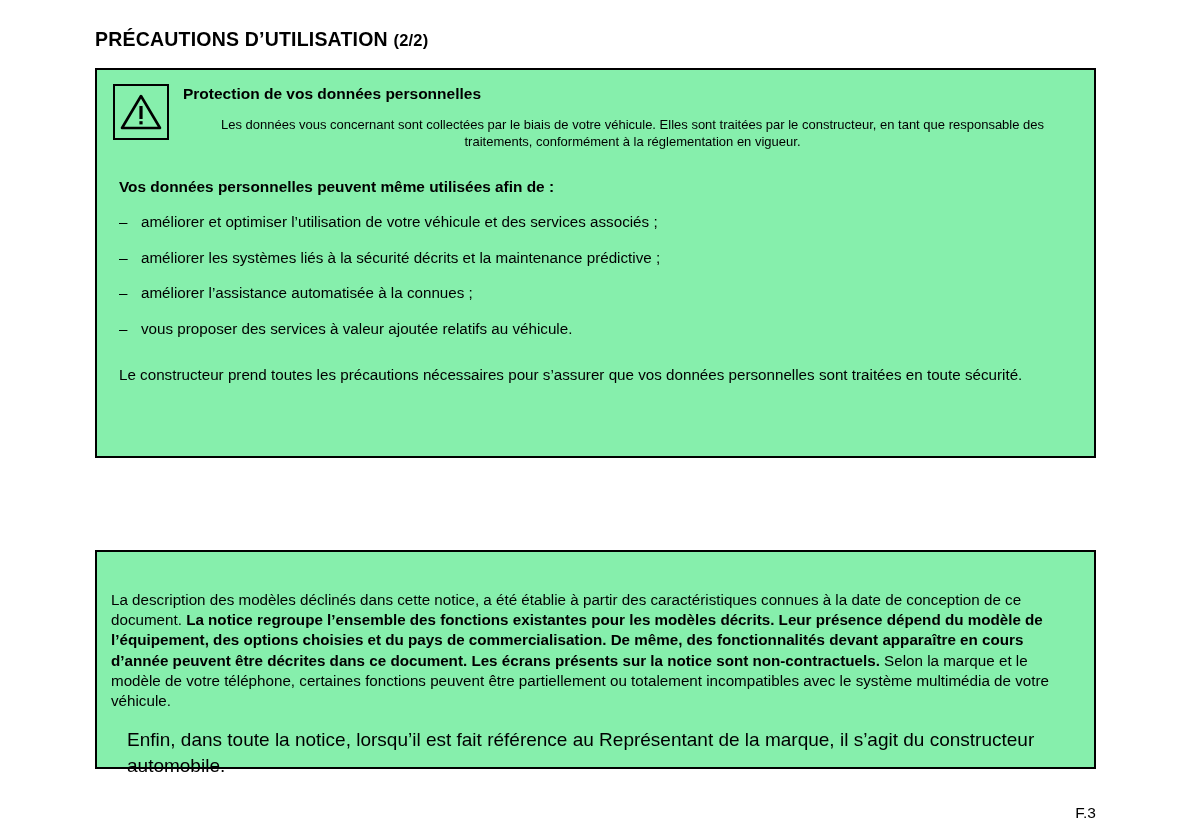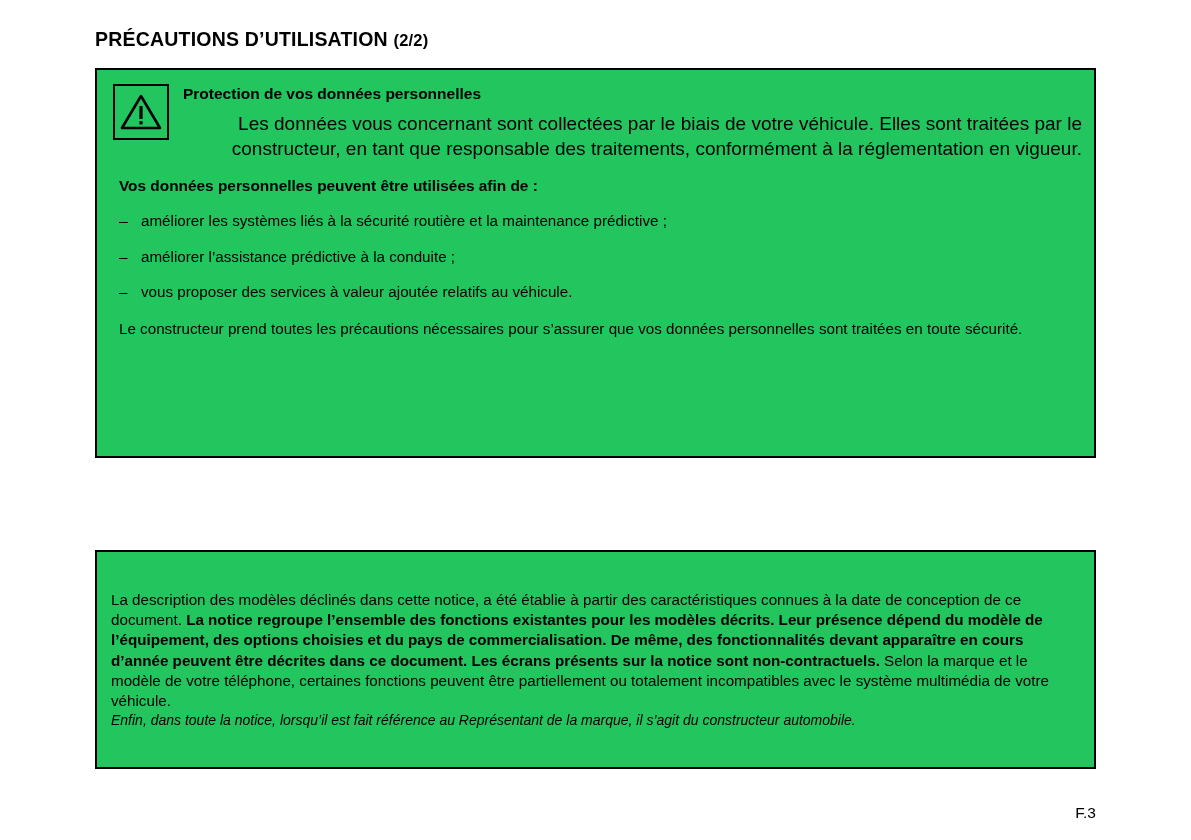--- a/index.html
+++ b/index.html
@@ -31,21 +31,21 @@
   }
   .page-title .sub {
     font-size: 16.5px;
     font-weight: bold;
   }
 
   .box {
     position: absolute;
     border: 2px solid #000000;
     box-sizing: border-box;
-    background: #22c55e;
+    background: #86efac;
   }
 
   #privacy-box {
     left: 95px;
     top: 68px;
     width: 1001px;
     height: 390px;
     padding: 14px 12px 10px 12px;
   }
 
@@ -77,24 +77,24 @@
     flex: 1 1 auto;
     padding-top: 1px;
   }
   .hd {
     font-size: 15.5px;
     font-weight: bold;
     margin: 0 0 7px 0;
     line-height: 1.2;
   }
   p.body {
-    font-size: 19px;
+    font-size: 13px;
     line-height: 1.32;
-    margin: 0;
-    text-align: right;
+    margin: 12px;
+    text-align: center;
   }
   .lead {
     font-size: 15.4px;
     font-weight: bold;
     margin: 16px 0 0 0;
     padding-left: 10px;
   }
   ul.dashlist {
     list-style: none;
     margin: 0;
@@ -108,43 +108,42 @@
     position: relative;
   }
   ul.dashlist li .dash {
     position: absolute;
     left: 10px;
     top: 0;
   }
   .para {
     font-size: 15.2px;
     line-height: 1.33;
-    margin: 17px 0 0 0;
+    margin: 26px 0 0 0;
     padding-left: 10px;
   }
   .para2 {
     font-size: 15.2px;
     line-height: 1.33;
     margin: 17px 0 0 0;
     padding-left: 10px;
   }
 
   .disc-text {
     font-size: 15.2px;
     line-height: 1.33;
     margin: 0;
   }
   .disc-text b {
     font-weight: bold;
   }
   .disc-last {
-    font-size: 14px;
+    font-size: 19px;
     line-height: 1.33;
-    margin: 0;
-    font-style: italic;
+    margin: 16px;
   }
 
   .folio {
     position: absolute;
     right: 95px;
     top: 804px;
     font-size: 15.5px;
   }
 </style>
 </head>
@@ -166,27 +165,27 @@
           <rect x="19.4" y="13" width="3.2" height="13" fill="#000"></rect>
           <rect x="19.4" y="28.2" width="3.2" height="3.2" fill="#000"></rect>
         </svg>
       </div>
       <div class="warn-text">
         <div class="hd">Protection de vos données personnelles</div>
         <p class="body">Les données vous concernant sont collectées par le biais de votre véhicule. Elles sont traitées par le constructeur, en tant que responsable des traitements, conformément à la réglementation en vigueur.</p>
       </div>
     </div>
 
-    <p class="lead">Vos données personnelles peuvent être utilisées afin de :</p>
+    <p class="lead">Vos données personnelles peuvent même utilisées afin de :</p>
 
     <ul class="dashlist">
+      <li><span class="dash">–</span><span>améliorer et optimiser l’utilisation de votre véhicule et des services associés ;</span></li>
       <li><span class="dash">–</span></li>
-      <li><span class="dash">–</span></li>
-      <li><span class="dash">–</span><span>améliorer les systèmes liés à la sécurité routière et la maintenance prédictive ;</span></li>
-      <li><span class="dash">–</span><span>améliorer l’assistance prédictive à la conduite ;</span></li>
+      <li><span class="dash">–</span><span>améliorer les systèmes liés à la sécurité décrits et la maintenance prédictive ;</span></li>
+      <li><span class="dash">–</span><span>améliorer l’assistance automatisée à la connues ;</span></li>
       <li><span class="dash">–</span><span>vous proposer des services à valeur ajoutée relatifs au véhicule.</span></li>
     </ul>
 
     <p class="para">Le constructeur prend toutes les précautions nécessaires pour s’assurer que vos données personnelles sont traitées en toute sécurité.</p>
   </div>
 
   <div class="box" id="disclaimer-box">
     <p class="disc-text"><span>La description des modèles déclinés dans cette notice, a été établie à partir des caractéristiques connues à la date de conception de ce document. </span><b>La notice regroupe l’ensemble des fonctions existantes pour les modèles décrits. Leur présence dépend du modèle de l’équipement, des options choisies et du pays de commercialisation. De même, des fonctionnalités devant apparaître en cours d’année peuvent être décrites dans ce document. Les écrans présents sur la notice sont non-contractuels.</b><span> Selon la marque et le modèle de votre téléphone, certaines fonctions peuvent être partiellement ou totalement incompatibles avec le système multimédia de votre véhicule.</span></p>
     <p class="disc-last">Enfin, dans toute la notice, lorsqu’il est fait référence au Représentant de la marque, il s’agit du constructeur automobile.</p>
   </div>

